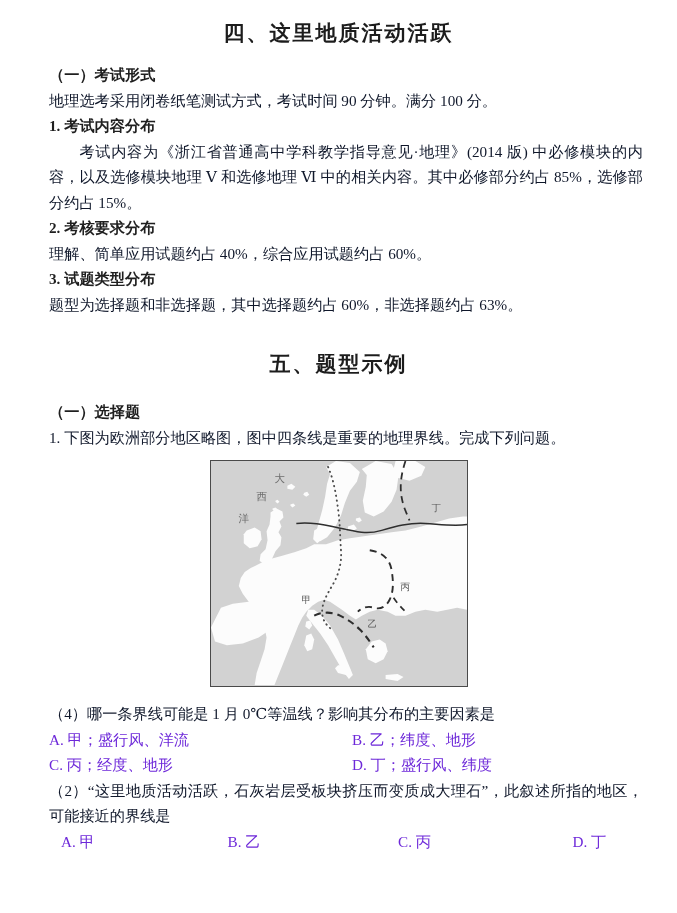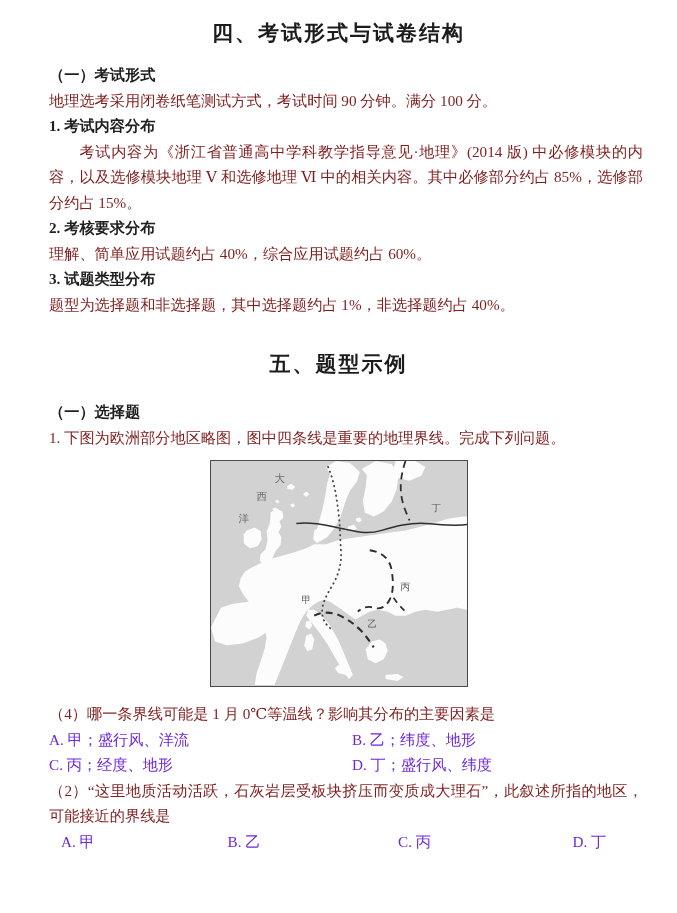--- a/index.html
+++ b/index.html
@@ -43,21 +43,21 @@
   }
 
   
   .body-block {
     padding: 0 34px 0 49px;
   }
   p {
     margin: 0;
     font-size: 15.2px;
     line-height: 25.5px;
-    color: #7f1d1d;
+    color: #0f172a;
     text-align: justify;
     text-justify: inter-ideograph;
   }
   p.bold {
     font-weight: bold;
     color: #1f1f1f;
   }
   p.indent {
     text-indent: 2em;
   }
@@ -107,42 +107,42 @@
     line-height: 1;
     user-select: none;
   }
   .ocean-label { color: #6e6e6e; font-size: 10.5px; }
 </style>
 </head>
 <body>
 
 <div class="page">
 
-  <h1 class="section-title title-main">四、考试形式与试卷结构</h1>
+  <h1 class="section-title title-main">四、这里地质活动活跃</h1>
 
   <div class="spacer-md"></div>
 
   <div class="body-block">
 
     <p class="bold">（一）考试形式</p>
 
     <p>地理选考采用闭卷纸笔测试方式，考试时间 90 分钟。满分 100 分。</p>
 
 
     <p class="bold">1. 考试内容分布</p>
 
     <p class="indent">考试内容为《浙江省普通高中学科教学指导意见·地理》(2014 版) 中必修模块的内容，以及选修模块地理 Ⅴ 和选修地理 Ⅵ 中的相关内容。其中必修部分约占 85%，选修部分约占 15%。</p>
 
     <p class="bold">2. 考核要求分布</p>
 
     <p>理解、简单应用试题约占 40%，综合应用试题约占 60%。</p>
 
     <p class="bold">3. 试题类型分布</p>
 
-    <p>题型为选择题和非选择题，其中选择题约占 1%，非选择题约占 40%。</p>
+    <p>题型为选择题和非选择题，其中选择题约占 60%，非选择题约占 63%。</p>
   </div>
 
   <div class="spacer-lg"></div>
 
   <h1 class="section-title title-second">五、题型示例</h1>
 
   <div class="spacer-lg"></div>
 
   <div class="body-block">
 

